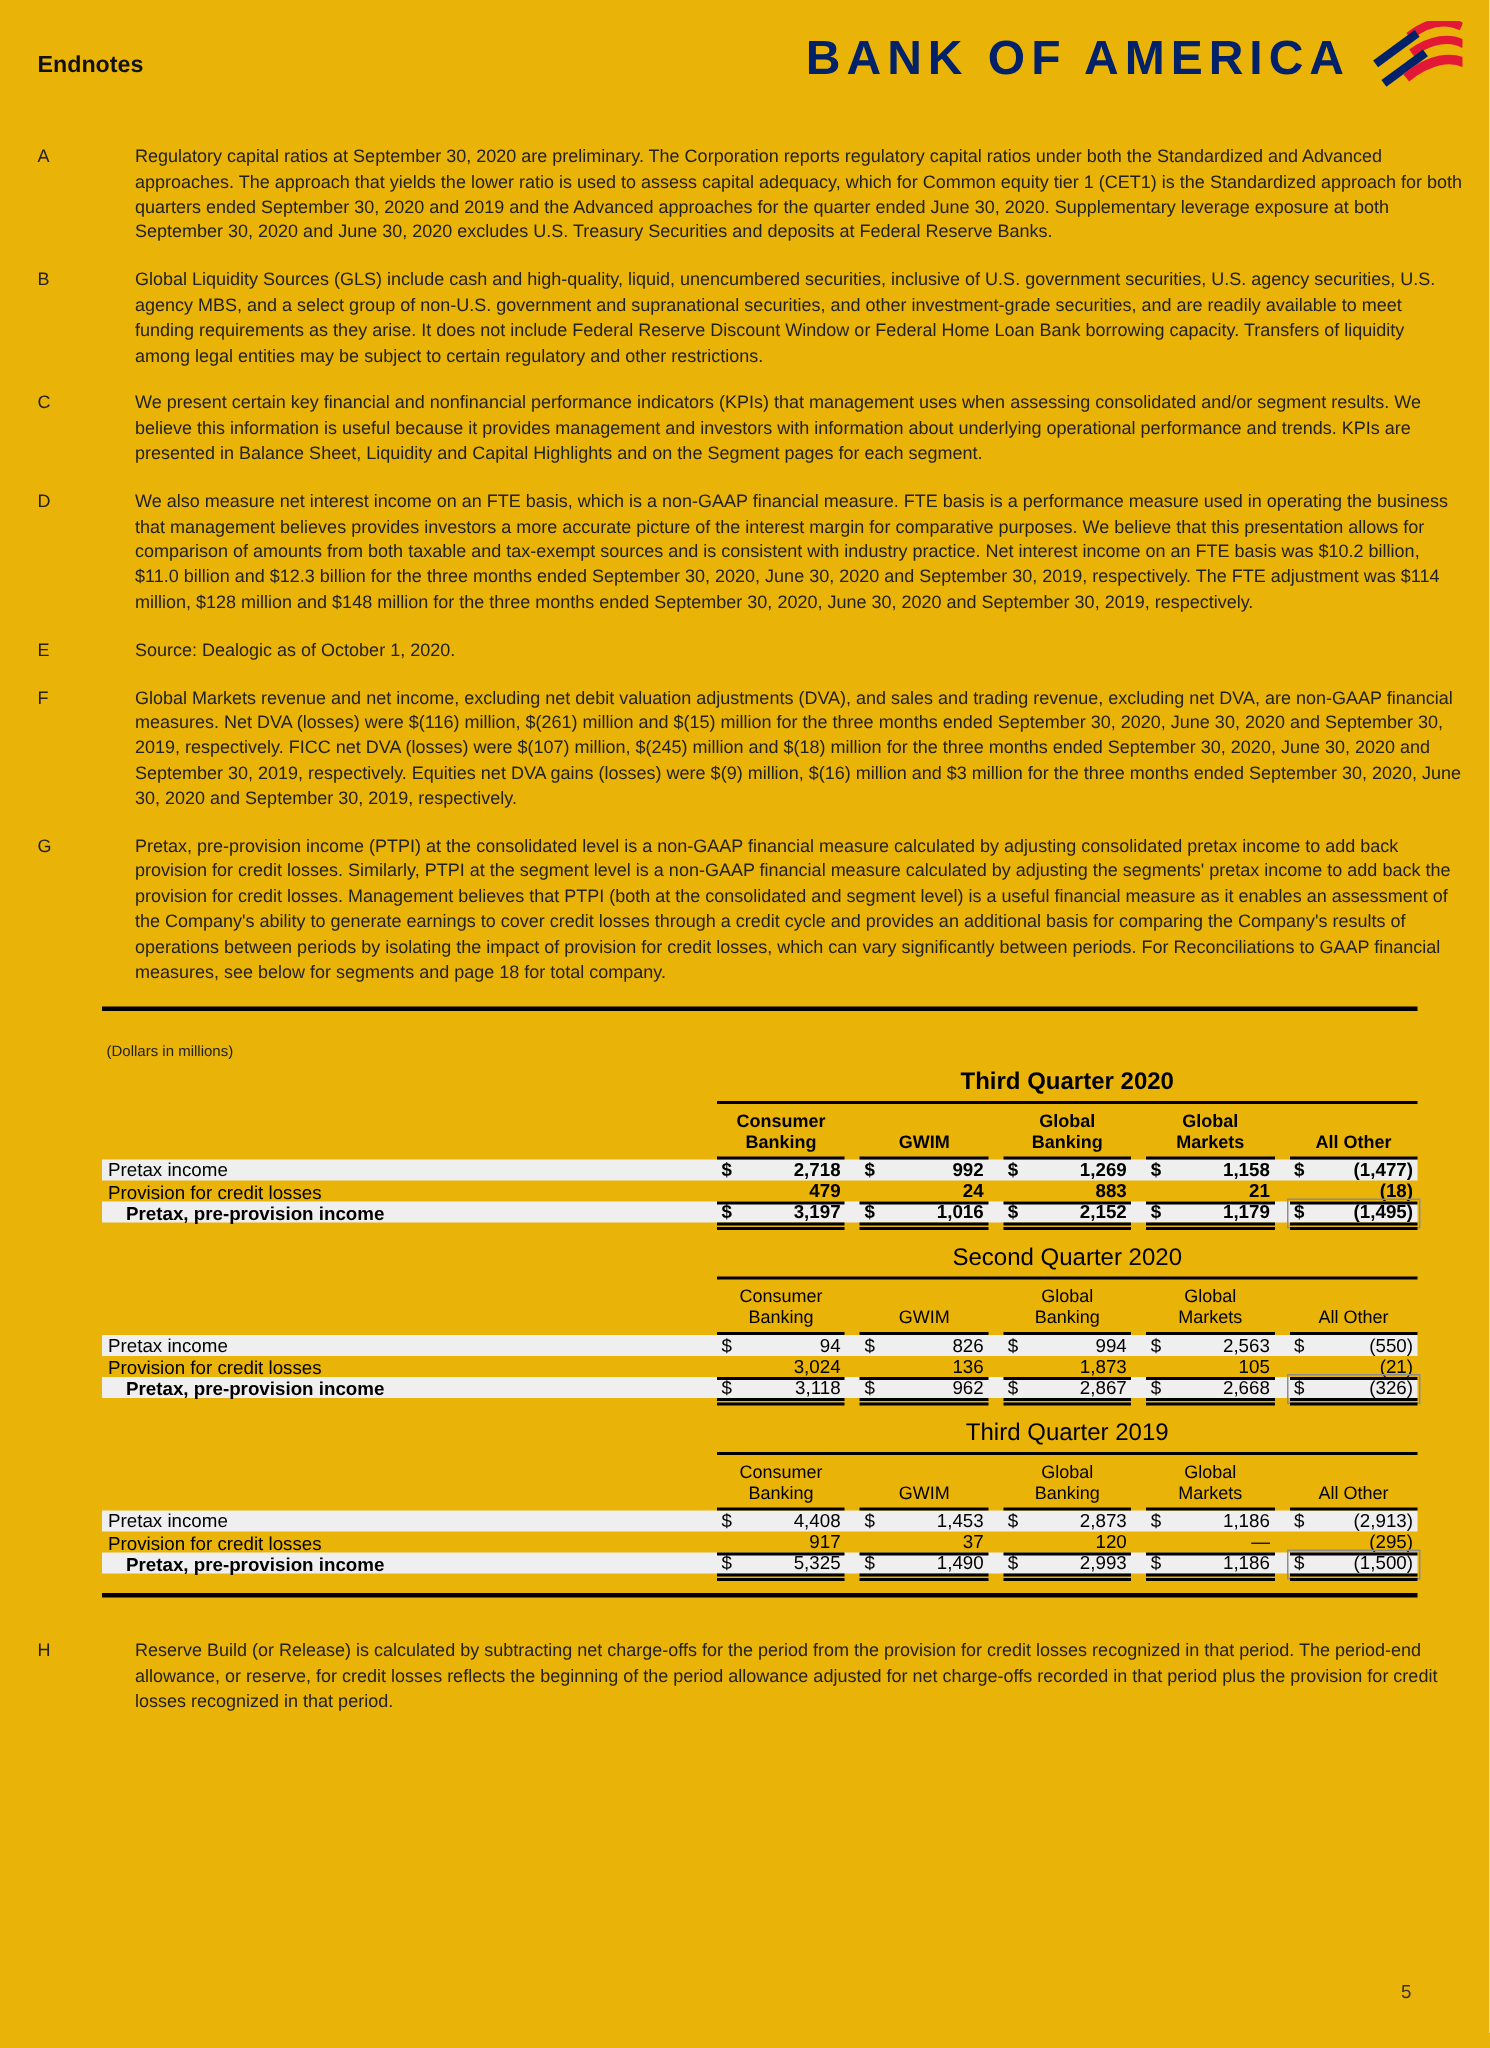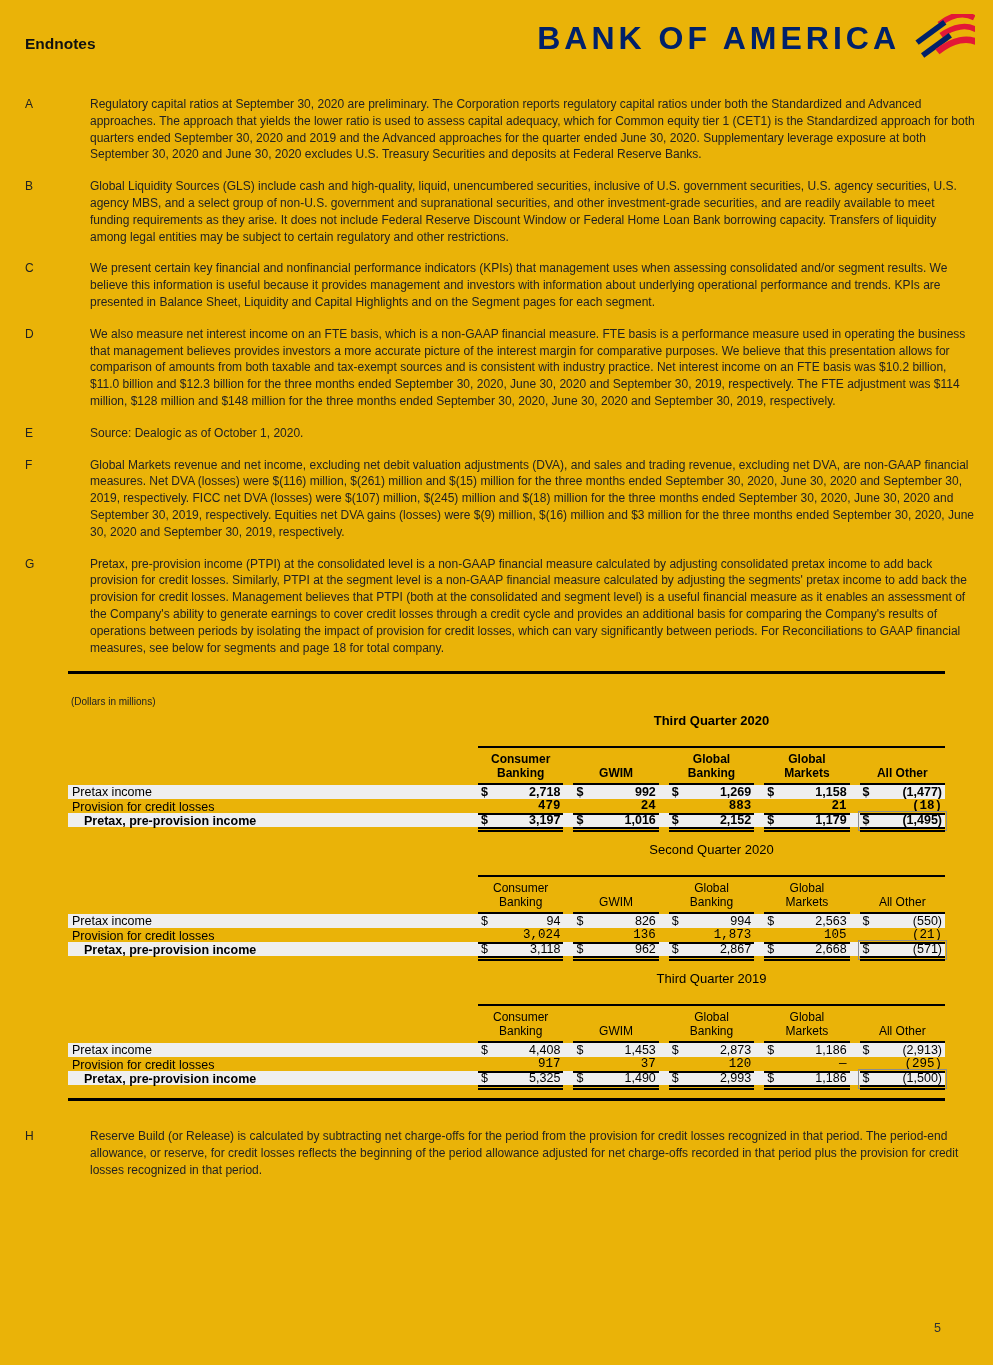--- a/index.html
+++ b/index.html
@@ -21,39 +21,39 @@
   .endnotes-bottom { margin:27px 18px 0 25px; }
   .endnote { display:grid; grid-template-columns:65px 1fr; margin-bottom:15px; }
   .eletter { font-size:12px; line-height:16.8px; color:#222; }
   .etext { font-size:12px; line-height:16.8px; color:#222; text-align:left; }
 
   
   .pretax-table { margin:4px 0 0 68px; width:877px; border-top:3px solid #000; }
   .dollars-note { font-size:10px; color:#222; padding:22px 0 6px 3px; }
   .tsection + .tsection { margin-top:15px; }
   .qtitle {
-    margin-left:410px; width:467px; text-align:center; font-size:13px; color:#000;
-    padding-bottom:18px; border-bottom:2px solid #000;
+    margin-left:410px; width:467px; text-align:center; font-size:16px; color:#000;
+    padding-bottom:3px; border-bottom:2px solid #000;
   }
   .trow { display:grid; grid-template-columns:400px repeat(5,1fr); }
   .trow.thead { min-height:37px; align-items:end; }
   .trow.data { height:14px; align-items:stretch; }
   .trow.shaded { background:#efefef; }
   .col { padding-left:10px; height:100%; display:flex; align-items:flex-end; }
   .hbox {
     width:100%; text-align:center; font-size:12px; line-height:13.5px; color:#000;
     padding:3px 0 3px; border-bottom:2px solid #000; align-self:end;
   }
   .lcell { display:flex; align-items:center; font-size:12.5px; color:#000; padding-left:4px; }
   .lcell.tlabel { font-weight:bold; padding-left:16px; }
   .box {
     width:100%; height:100%; display:flex; align-items:center; justify-content:space-between;
     padding:0 3px; font-size:12.5px; color:#000;
   }
-  .box.noDollar { justify-content:flex-end;font-family:Liberation Mono, monospace; }
+  .box.noDollar { justify-content:flex-end; }
   .box.rule { border-bottom:2px solid #000; }
   .box.dbl { border-bottom:2px solid #000; position:relative; }
   .box.dbl::after { content:""; position:absolute; left:0; right:0; bottom:-5px; border-bottom:2px solid #000; }
   .trow.total .col:last-child .box { outline:1px solid #8d8d8d; outline-offset:1px; }
   
   .em .qtitle, .em .hbox, .em .box .val, .em .box .dollar { font-weight:bold; }
 
   .bottom-rule { margin:13px 0 0 68px; width:877px; border-top:3px solid #000; }
 
   .page-num { position:absolute; top:1321px; right:52px; font-size:12.5px; color:#333; }
@@ -359,21 +359,21 @@
             </div>
             <div class="col">
               <div class="box dbl">
                 <span class="dollar">$</span>
                 <span class="val">2,668</span>
               </div>
             </div>
             <div class="col">
               <div class="box dbl">
                 <span class="dollar">$</span>
-                <span class="val">(571)</span>
+                <span class="val">(326)</span>
               </div>
             </div>
           </div>
         </div>
         <div class="tsection">
           <div class="qtitle">Third Quarter 2019</div>
           <div class="trow thead">
             <div class="lcell"></div>
             <div class="col">
               <div class="hbox">

